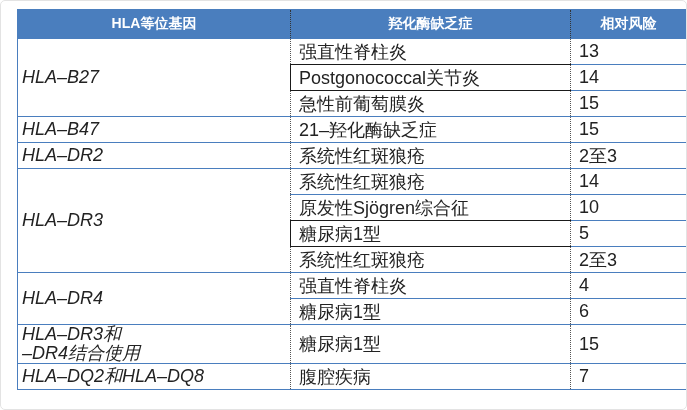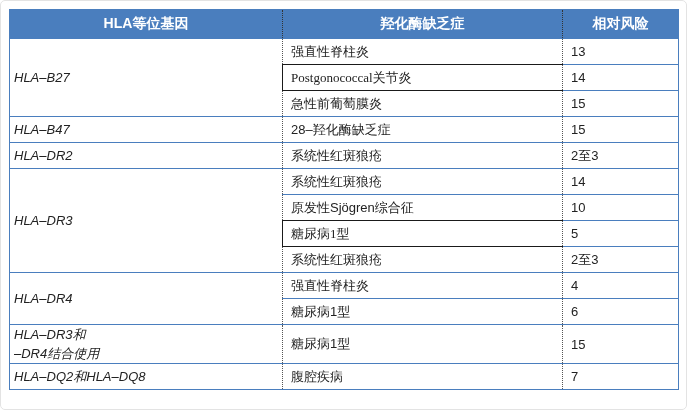--- a/index.html
+++ b/index.html
@@ -21,21 +21,21 @@
     position: relative;
     width: 687px;
     height: 410px;
     background: #ffffff;
     border: 1px solid #e3e3e3;
     border-radius: 5px;
     overflow: hidden;
   }
   table.hla {
     position: absolute;
-    left: 8px;
+    left: 16px;
     top: 8px;
     width: 656px;
     border-collapse: collapse;
     table-layout: fixed;
     border: 1px solid var(--line-blue);
   }
   table.hla th {
     height: 29px;
     background: var(--header-bg);
     color: #ffffff;
@@ -43,21 +43,21 @@
     font-weight: bold;
     text-align: center;
     vertical-align: middle;
     padding: 0 4px;
   }
   table.hla th.h2, table.hla th.h3 {
     border-left: 1px dotted #333333;
   }
   table.hla td {
     height: 26px;
-    font-size: 13px;
+    font-size: 18px;
     color: var(--text);
     vertical-align: middle;
     padding: 0 8px;
     border-top: 1px solid var(--line-blue);
     white-space: nowrap;
     overflow: hidden;
   }
   table.hla td.c1 {
     padding-left: 4px;
     line-height: 19px;
@@ -65,21 +65,20 @@
   }
   table.hla td.c2, table.hla td.c3 {
     border-left: 1px dotted var(--line-dot);
   }
   table.hla tr.tall td { height: 39px; }
   
   table.hla td.bcell {
     border-top: 1px solid var(--line-black);
     border-bottom: 1px solid var(--line-black);
     border-left: 1px solid var(--line-black);
-    font-family: Liberation Serif, serif;
   }
 </style>
 </head>
 <body>
 
 <div class="canvas">
   <table class="hla">
     <colgroup>
       <col style="width:273px">
       <col style="width:280px">
@@ -101,21 +100,21 @@
         <tr>
           <td class="c2 bcell">Postgonococcal关节炎</td>
           <td class="c3">14</td>
         </tr>
         <tr>
           <td class="c2">急性前葡萄膜炎</td>
           <td class="c3">15</td>
         </tr>
         <tr>
           <td class="c1" rowspan="1">HLA–B47</td>
-          <td class="c2">28–羟化酶缺乏症</td>
+          <td class="c2">21–羟化酶缺乏症</td>
           <td class="c3">15</td>
         </tr>
         <tr>
           <td class="c1" rowspan="1">HLA–DR2</td>
           <td class="c2">系统性红斑狼疮</td>
           <td class="c3">2至3</td>
         </tr>
         <tr>
           <td class="c1" rowspan="4">HLA–DR3</td>
           <td class="c2">系统性红斑狼疮</td>

